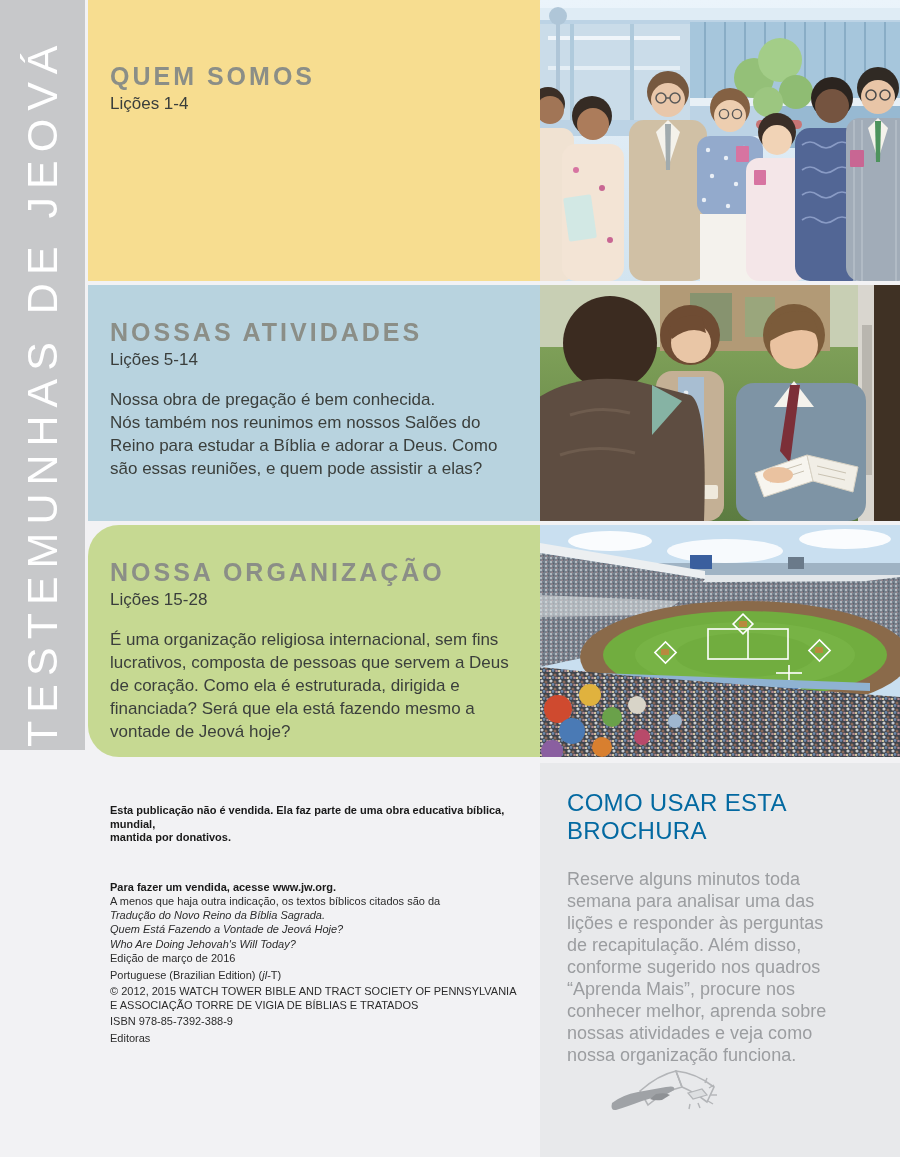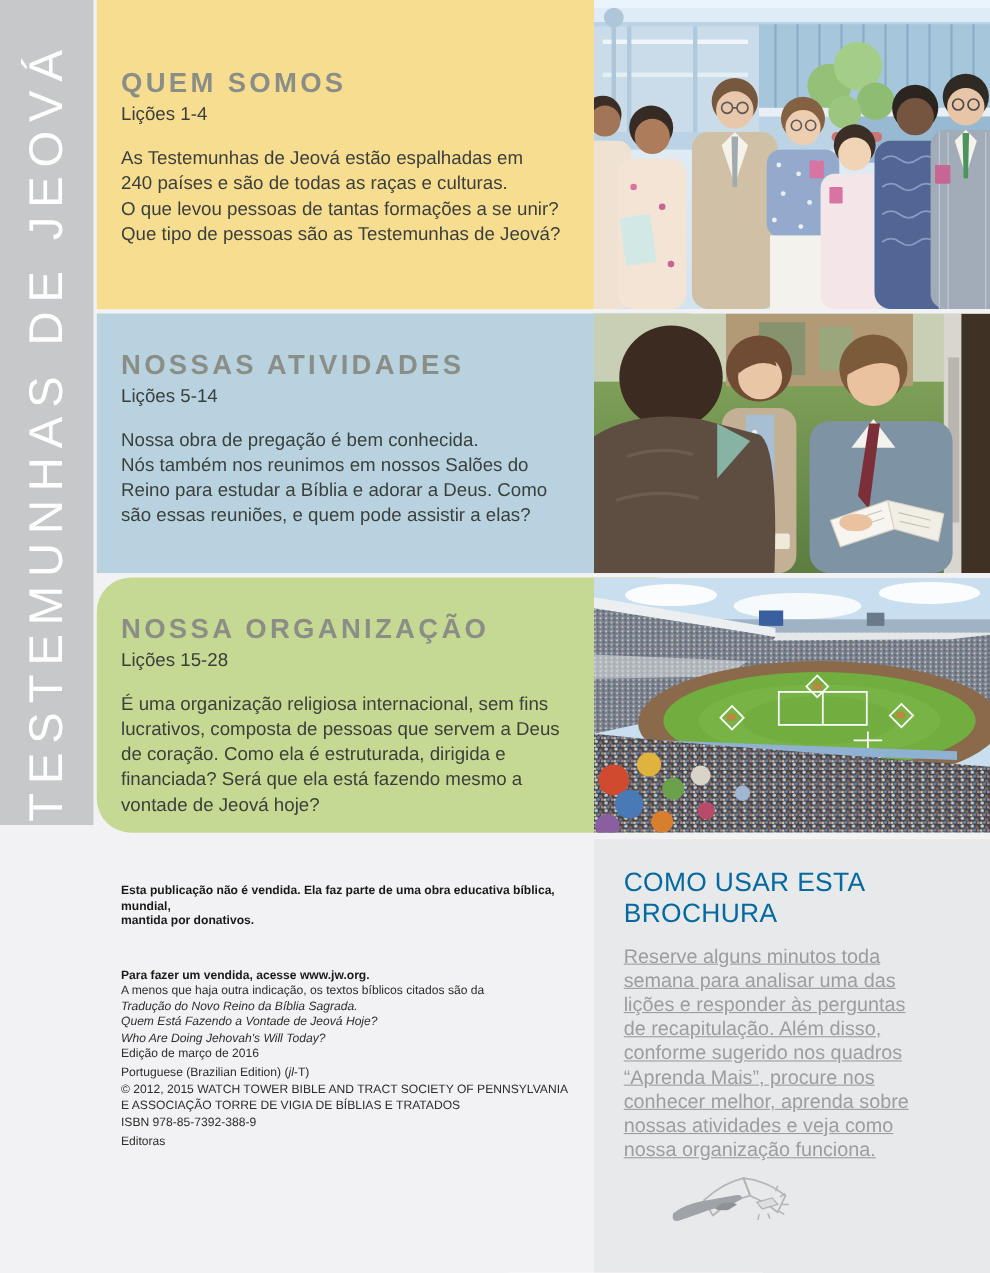--- a/index.html
+++ b/index.html
@@ -32,39 +32,35 @@
   .pubinfo { position:absolute; left:110px; top:768px; width:428px; font-size:11px; line-height:13.5px; color:#2c2c2c; }
   .pubinfo .b { font-weight:700; color:#191919;margin-top:36px; }
   .pubinfo .i { font-style:italic; }
   .pub-block { margin-top:1px; }
   .pub-block--tight { margin-top:3px; }
   .pub-block--first { margin-top:0; }
 
   
   .howto { position:absolute; left:540px; top:763px; width:360px; height:394px; background:#e8e9eb; box-sizing:border-box; padding:26px 28px 0 27px; }
   .howto-title { font-size:24px; font-weight:400; color:#0369a1; letter-spacing:0.3px; }
-  .howto-body  { margin-top:13px; font-size:18px; line-height:22px; color:#9b9da0;text-decoration:underline; }
+  .howto-body  { margin-top:23px; font-size:18px; line-height:22px; color:#9b9da0; }
   .howto-icon  { position:absolute; left:70px; top:298px; width:122px; height:58px; }
 </style>
 </head>
 <body>
 
 <div class="page">
 
   <div class="sidebar">
     <div class="vtitle">TESTEMUNHAS DE JEOVÁ</div>
   </div>
 
   <div class="section section--quem">
     <div class="sec-title">QUEM SOMOS</div>
     <div class="sec-lessons">Lições 1-4</div>
-    <div class="sec-body preline">As Testemunhas de Jeová estão espalhadas em
-240 países e são de todas as raças e culturas.
-O que levou pessoas de tantas formações a se unir?
-Que tipo de pessoas são as Testemunhas de Jeová?</div>
   </div>
 
   <div class="section section--ativ">
     <div class="sec-title">NOSSAS ATIVIDADES</div>
     <div class="sec-lessons">Lições 5-14</div>
     <div class="sec-body preline">Nossa obra de pregação é bem conhecida.
 Nós também nos reunimos em nossos Salões do
 Reino para estudar a Bíblia e adorar a Deus. Como
 são essas reuniões, e quem pode assistir a elas?</div>
   </div>

